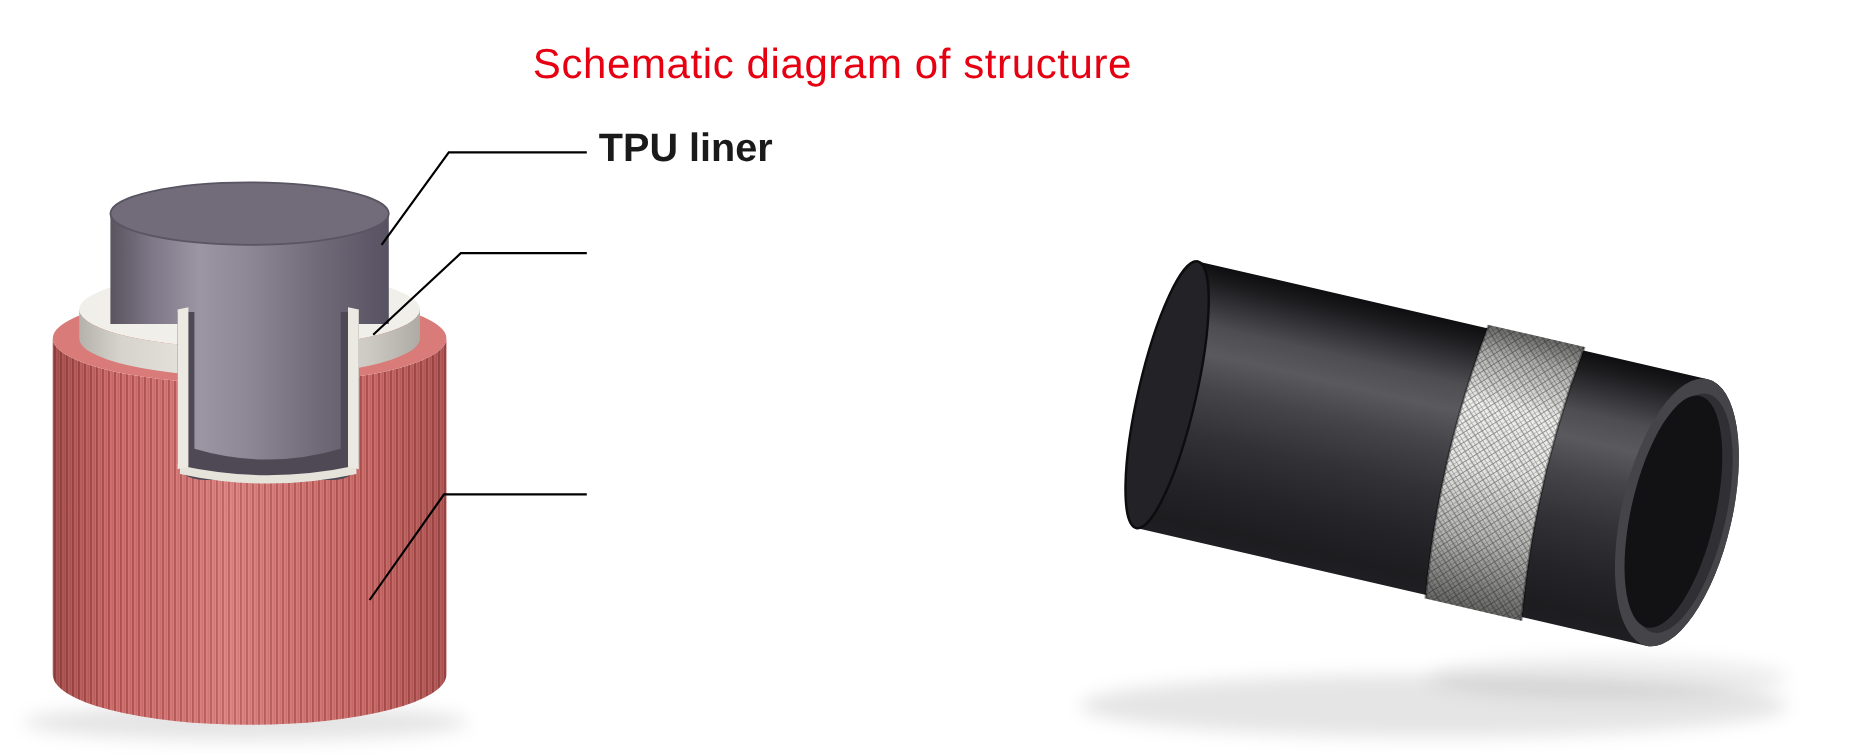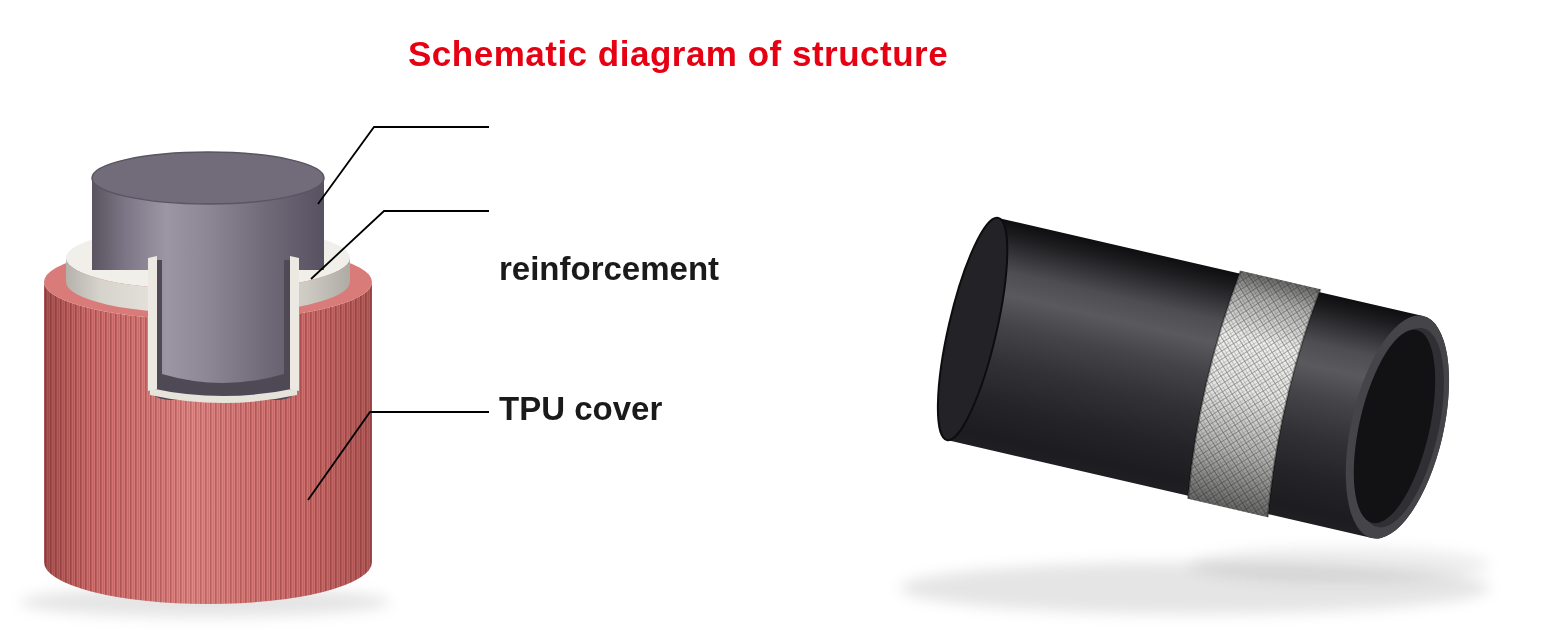--- a/index.html
+++ b/index.html
@@ -9,22 +9,22 @@
   html,body{margin:0;padding:0;background:#fff;}
   .canvas{
     position:relative;
     width:1543px;height:630px;
     background:#ffffff;
     overflow:hidden;
     font-family:"Liberation Sans", sans-serif;
   }
   .gfx{position:absolute;left:0;top:0;width:1543px;height:630px;display:block;}
   .title{
-    position:absolute;left:408px;top:34px;
-    font-size:35px;font-weight:700;color:var(--title-red);
+    position:absolute;left:444px;top:34px;
+    font-size:35px;font-weight:400;color:var(--title-red);
     letter-spacing:0.5px;white-space:nowrap;
   }
   .lbl{
     position:absolute;
     font-size:33px;font-weight:700;color:var(--label-black);
     white-space:nowrap;line-height:1.15;
   }
   .lbl-tpu-liner{left:499px;top:104px;}
   .lbl-poly-1{left:499px;top:190px;}
   .lbl-poly-2{left:499px;top:250px;}
@@ -145,16 +145,15 @@
         <g>
           <ellipse cx="218" cy="0" rx="46" ry="114" fill="#454449"></ellipse>
           <ellipse cx="221" cy="0" rx="38" ry="102" fill="#303034"></ellipse>
           <ellipse cx="215" cy="0" rx="35" ry="99" fill="#121215"></ellipse>
         </g>
       </g>
     </g>
   </svg>
 
   <div class="title">Schematic diagram of structure</div>
-  <div class="lbl lbl-poly-2">reinforcement</div>
-  <div class="lbl lbl-tpu-cover">TPU cover</div>
+  <div class="lbl lbl-tpu-liner">TPU liner</div>
 
 </div>
 
 </body></html>

